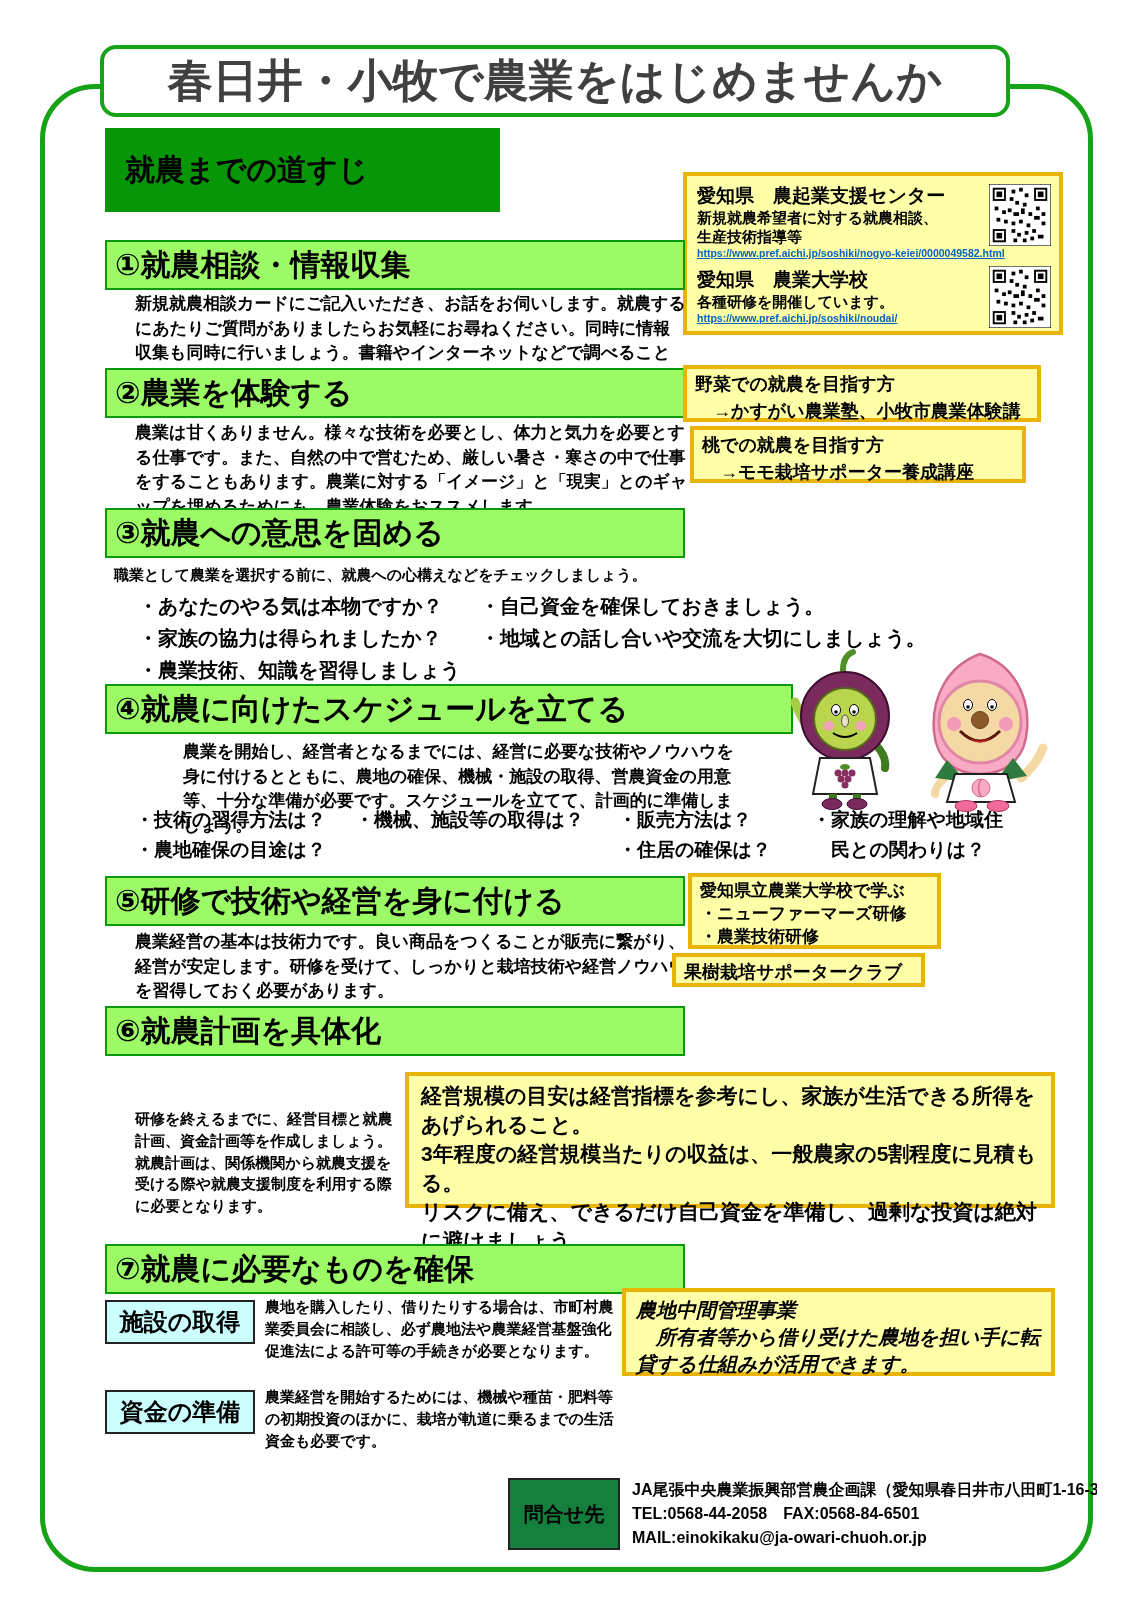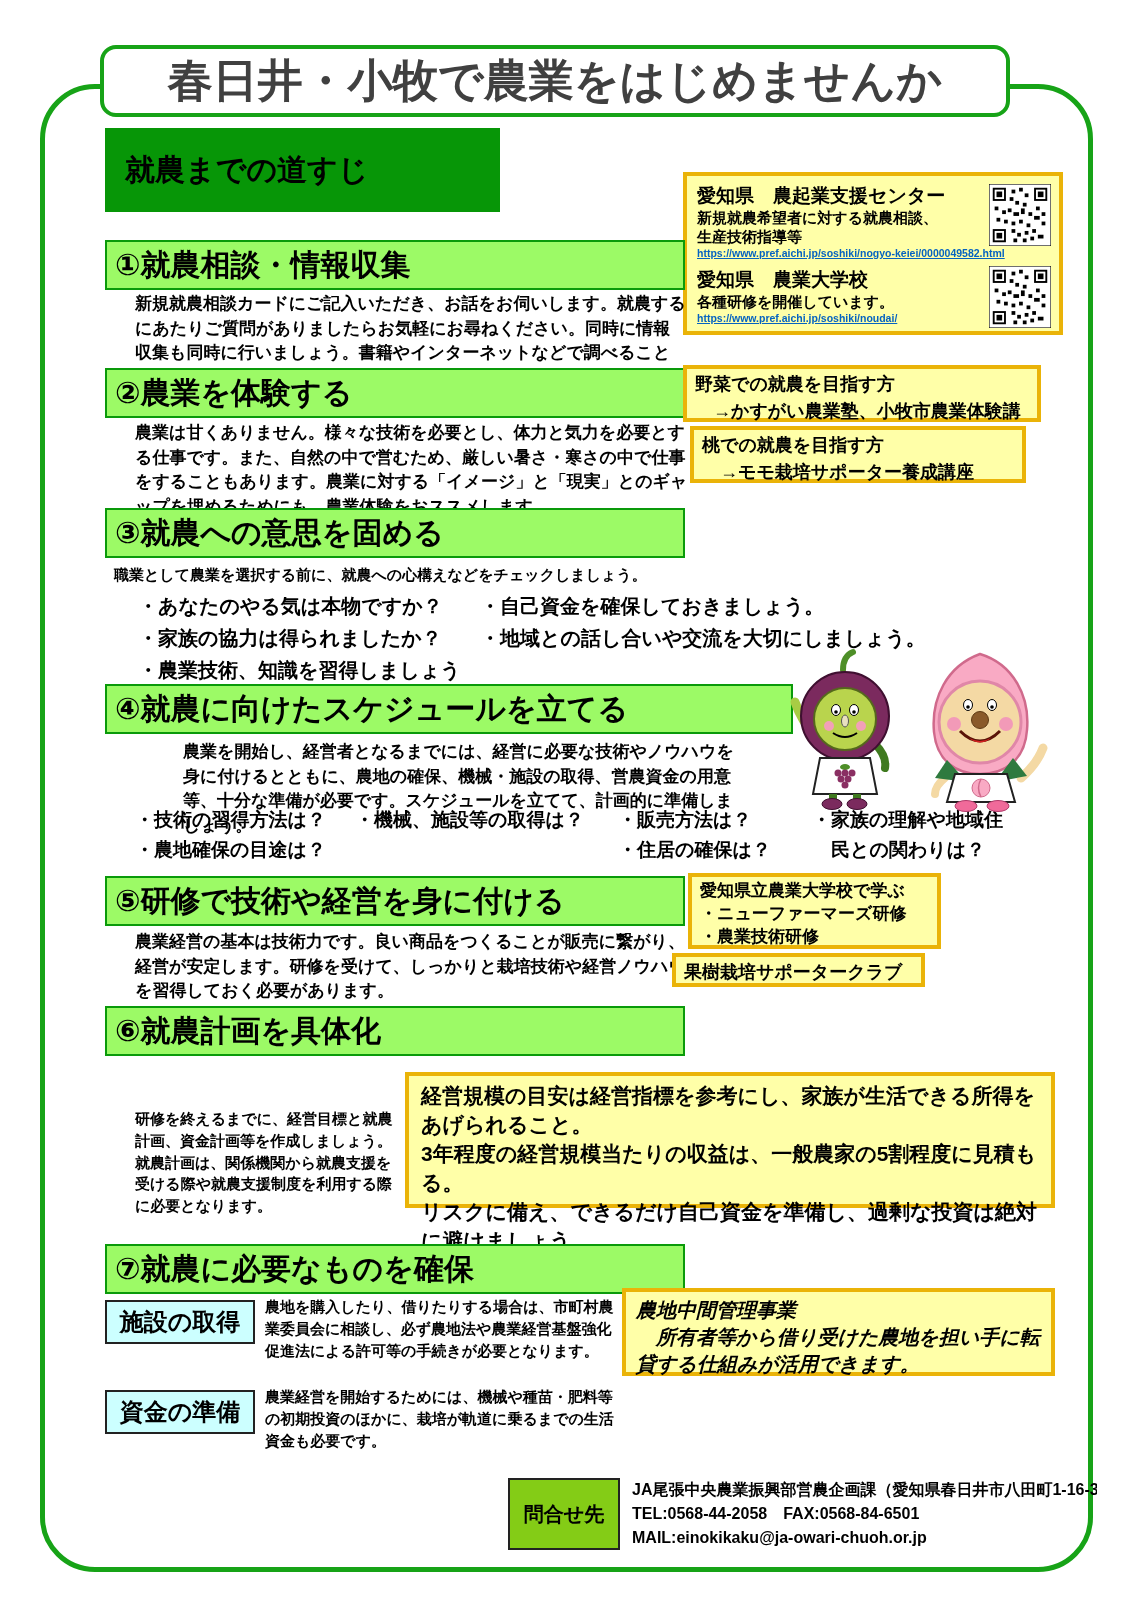--- a/index.html
+++ b/index.html
@@ -226,20 +226,20 @@
   <div class="abs section-bar" style="top:1244px;width:580px;">⑦就農に必要なものを確保</div>
   <div class="abs blue-label" style="left:105px;top:1300px;width:150px;height:44px;">施設の取得</div>
   <div class="abs body-text" style="left:265px;top:1296px;width:354px;font-size:15px;">農地を購入したり、借りたりする場合は、市町村農業委員会に相談し、必ず農地法や農業経営基盤強化促進法による許可等の手続きが必要となります。</div>
   <div class="abs yellow" style="left:622px;top:1288px;width:433px;height:88px;padding:5px 10px;font-size:20px;font-weight:bold;line-height:1.35;font-style:italic;">
     <div>農地中間管理事業</div>
     <div>　所有者等から借り受けた農地を担い手に転貸する仕組みが活用できます。</div>
   </div>
   <div class="abs blue-label" style="left:105px;top:1390px;width:150px;height:44px;">資金の準備</div>
   <div class="abs body-text" style="left:265px;top:1386px;width:354px;font-size:15px;">農業経営を開始するためには、機械や種苗・肥料等の初期投資のほかに、栽培が軌道に乗るまでの生活資金も必要です。</div>
 
-  <div class="abs" style="left:508px;top:1478px;width:112px;height:72px;background:#84cc16;border:2px solid #222;display:flex;align-items:center;justify-content:center;font-size:20px;font-weight:bold;">問合せ先</div>
+  <div class="abs" style="left:508px;top:1478px;width:112px;height:72px;background:#15803d;border:2px solid #222;display:flex;align-items:center;justify-content:center;font-size:20px;font-weight:bold;">問合せ先</div>
   <div class="abs" style="left:632px;top:1478px;width:465px;overflow:hidden;">
     <div class="contact-line">JA尾張中央農業振興部営農企画課（愛知県春日井市八田町1-16-3）</div>
     <div class="contact-line">TEL:0568-44-2058　FAX:0568-84-6501</div>
     <div class="contact-line">MAIL:einokikaku@ja-owari-chuoh.or.jp</div>
   </div>
 
 </div>
 
 </body></html>

